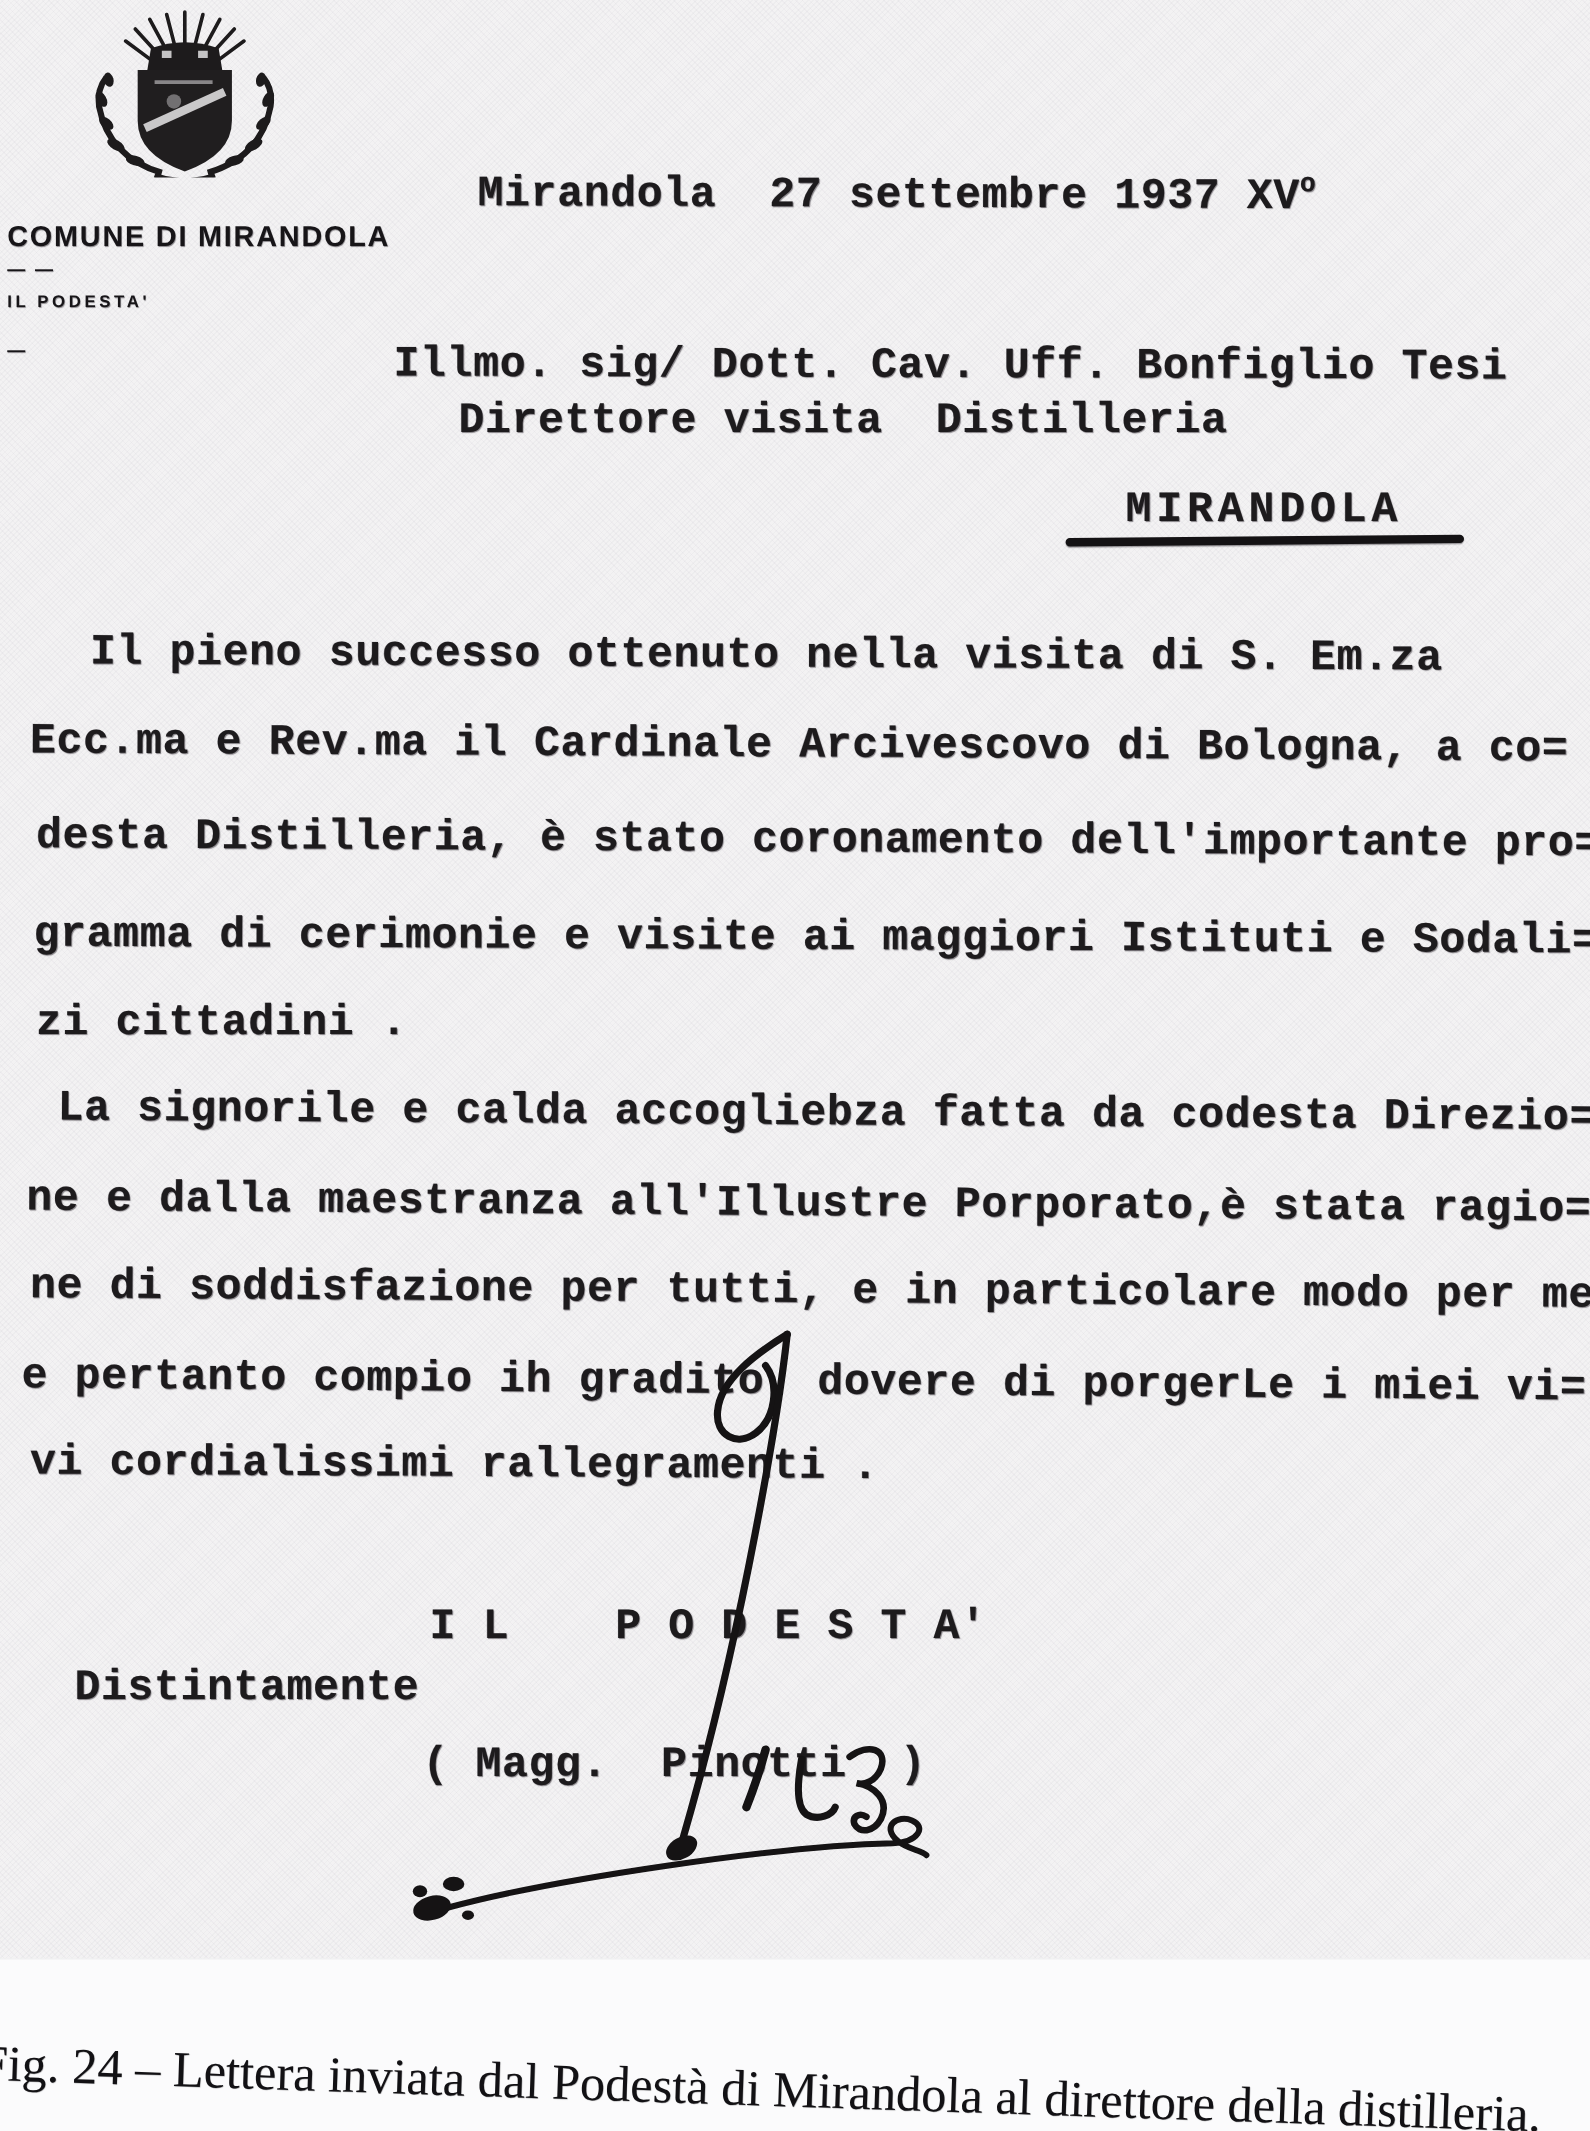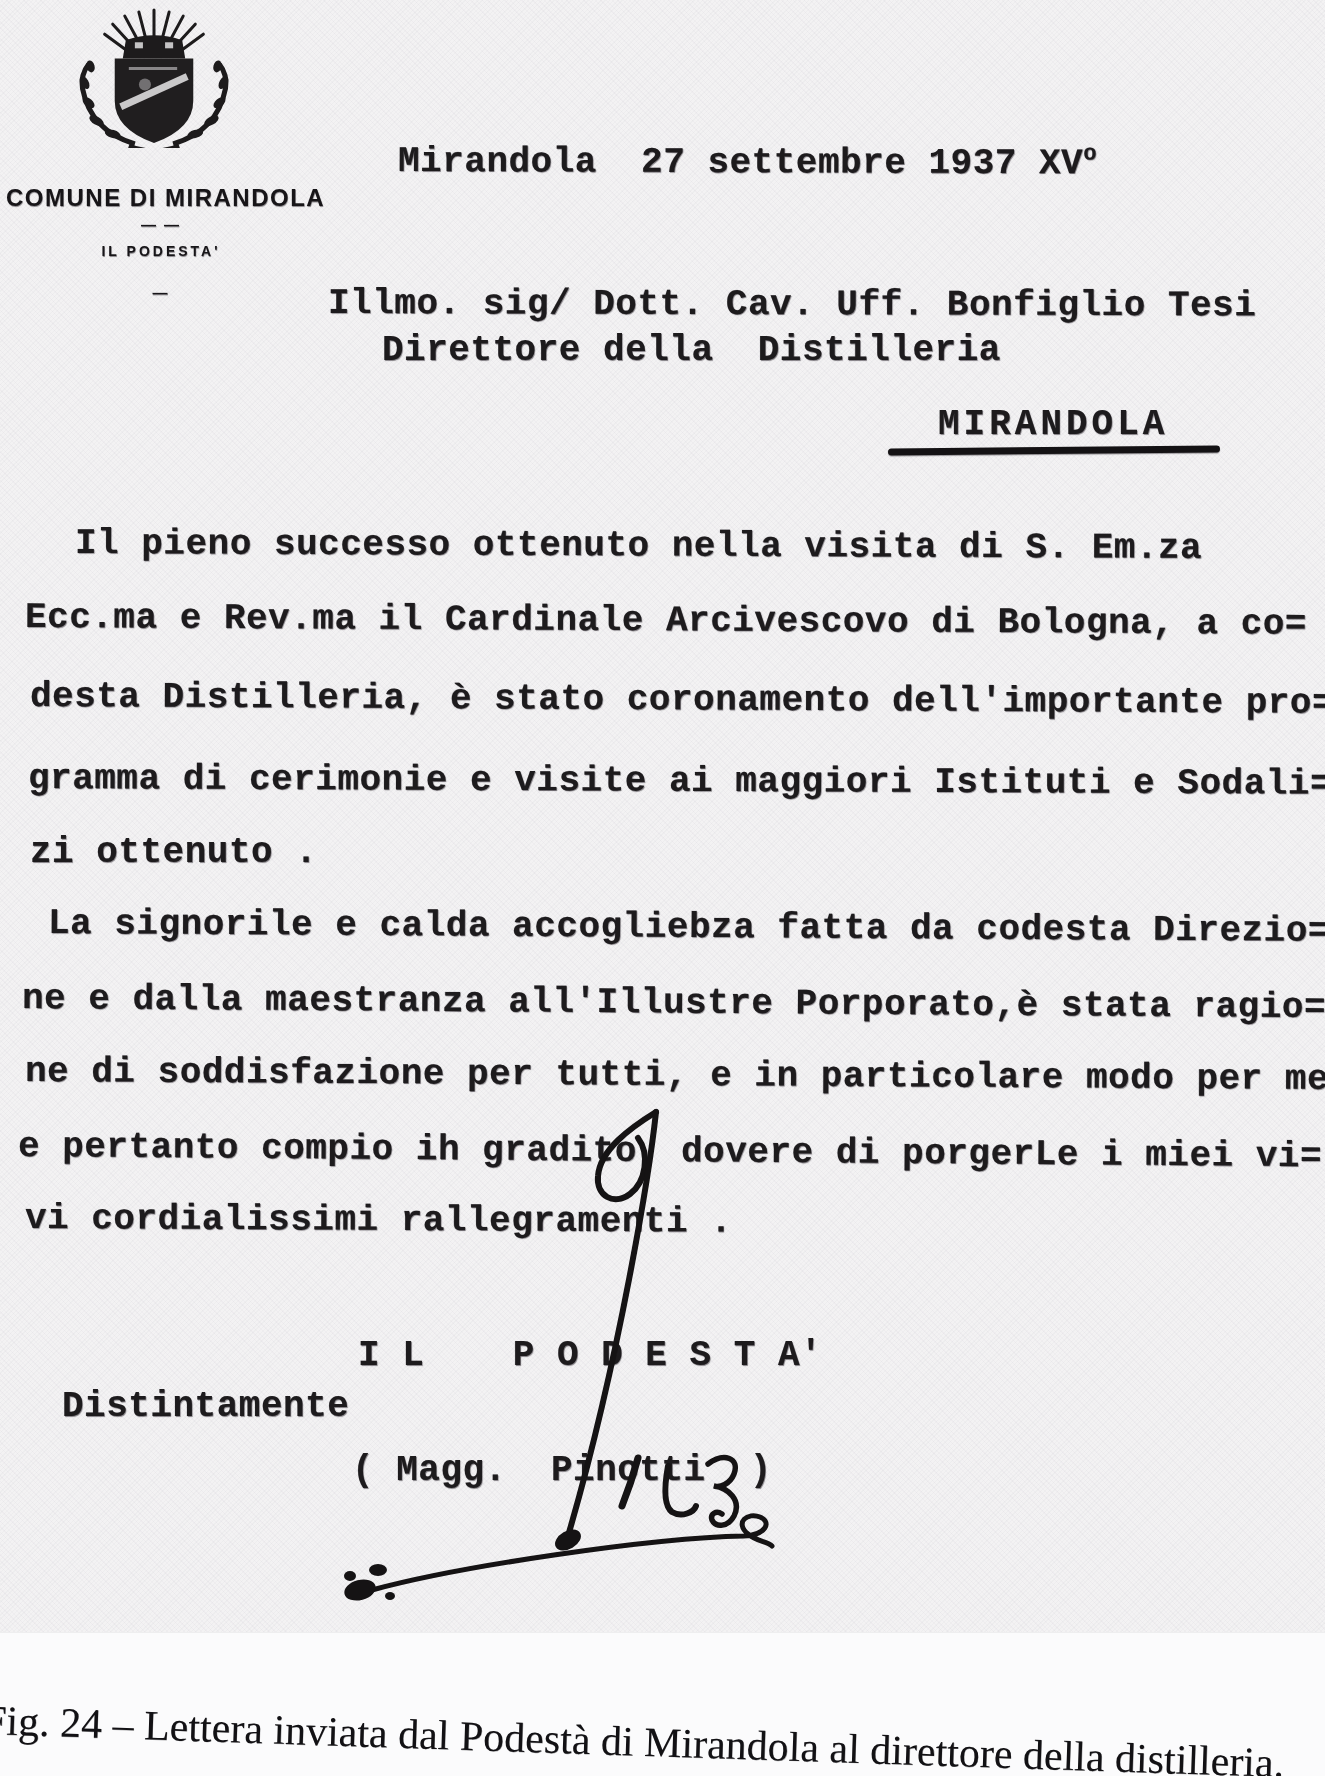--- a/index.html
+++ b/index.html
@@ -18,21 +18,21 @@
     font-family:"Liberation Mono","DejaVu Sans Mono",monospace;
     font-weight:700;
     color:#1d1b1d;
     font-size:36px;
     letter-spacing:.5px;
     white-space:pre;
     text-shadow:.7px .8px .8px rgba(25,20,28,.5), -.3px -.2px .5px rgba(25,20,28,.28);
     transform-origin:left center;
   }
   .letterhead-sans{
-    position:absolute;left:6px;width:310px;text-align:center;
+    position:absolute;left:6px;width:310px;text-align:left;
     font-family:"Liberation Sans","DejaVu Sans",sans-serif;
     font-weight:700;color:#171518;white-space:pre;
     text-shadow:.5px .6px .7px rgba(20,16,22,.45);
   }
   .city-underline{
     position:absolute;left:888px;top:447px;width:332px;height:7px;
     background:#141214;border-radius:5px;transform:rotate(-.5deg);
     box-shadow:0 1px 1px rgba(20,16,22,.4);
   }
   .caption-strip{
@@ -88,29 +88,29 @@
 </svg>
 
 <div class="letterhead-sans" style="top:184px;font-size:24px;letter-spacing:1.5px">COMUNE DI MIRANDOLA</div>
 <div class="letterhead-sans" style="top:216px;font-size:15px;letter-spacing:2px">— —</div>
 <div class="letterhead-sans" style="top:243px;font-size:14px;letter-spacing:3px">IL PODESTA'</div>
 <div class="letterhead-sans" style="top:284px;font-size:15px;letter-spacing:2px">—</div>
 
 <div class="tw" style="left:398px;top:138px;transform:rotate(.2deg)"><span>Mirandola  27 settembre 1937 XV</span><sup class="deg">o</sup></div>
 
 <div class="tw" style="left:328px;top:283px;transform:rotate(.15deg)">Illmo. sig/ Dott. Cav. Uff. Bonfiglio Tesi</div>
-<div class="tw" style="left:382px;top:330px">Direttore della  Distilleria</div>
+<div class="tw" style="left:382px;top:330px">Direttore visita  Distilleria</div>
 <div class="tw" style="left:938px;top:404px;letter-spacing:4px">MIRANDOLA</div>
 <div class="city-underline"></div>
 
 <div class="tw" style="left:75px;top:523px;transform:rotate(.25deg)">Il pieno successo ottenuto nella visita di S. Em.za</div>
 <div class="tw" style="left:25px;top:597px;transform:rotate(.3deg)">Ecc.ma e Rev.ma il Cardinale Arcivescovo di Bologna, a co=</div>
 <div class="tw" style="left:30px;top:676px;transform:rotate(.3deg)">desta Distilleria, è stato coronamento dell'importante pro=</div>
 <div class="tw" style="left:28px;top:758px;transform:rotate(.25deg)">gramma di cerimonie e visite ai maggiori Istituti e Sodali=</div>
-<div class="tw" style="left:30px;top:832px">zi ottenuto .</div>
+<div class="tw" style="left:30px;top:832px">zi cittadini .</div>
 <div class="tw" style="left:48px;top:903px;transform:rotate(.35deg)">La signorile e calda accogliebza fatta da codesta Direzio=</div>
 <div class="tw" style="left:22px;top:978px;transform:rotate(.4deg)">ne e dalla maestranza all'Illustre Porporato,è stata ragio=</div>
 <div class="tw" style="left:25px;top:1051px;transform:rotate(.35deg)">ne di soddisfazione per tutti, e in particolare modo per me</div>
 <div class="tw" style="left:18px;top:1126px;transform:rotate(.45deg)">e pertanto compio ih gradito  dovere di porgerLe i miei vi=</div>
 <div class="tw" style="left:25px;top:1198px;transform:rotate(.3deg)">vi cordialissimi rallegramenti .</div>
 
 <div class="tw" style="left:62px;top:1386px">Distintamente</div>
 <div class="tw" style="left:358px;top:1335px">I L    P O D E S T A'</div>
 <div class="tw" style="left:352px;top:1450px">( Magg.  Pinotti  )</div>
 

